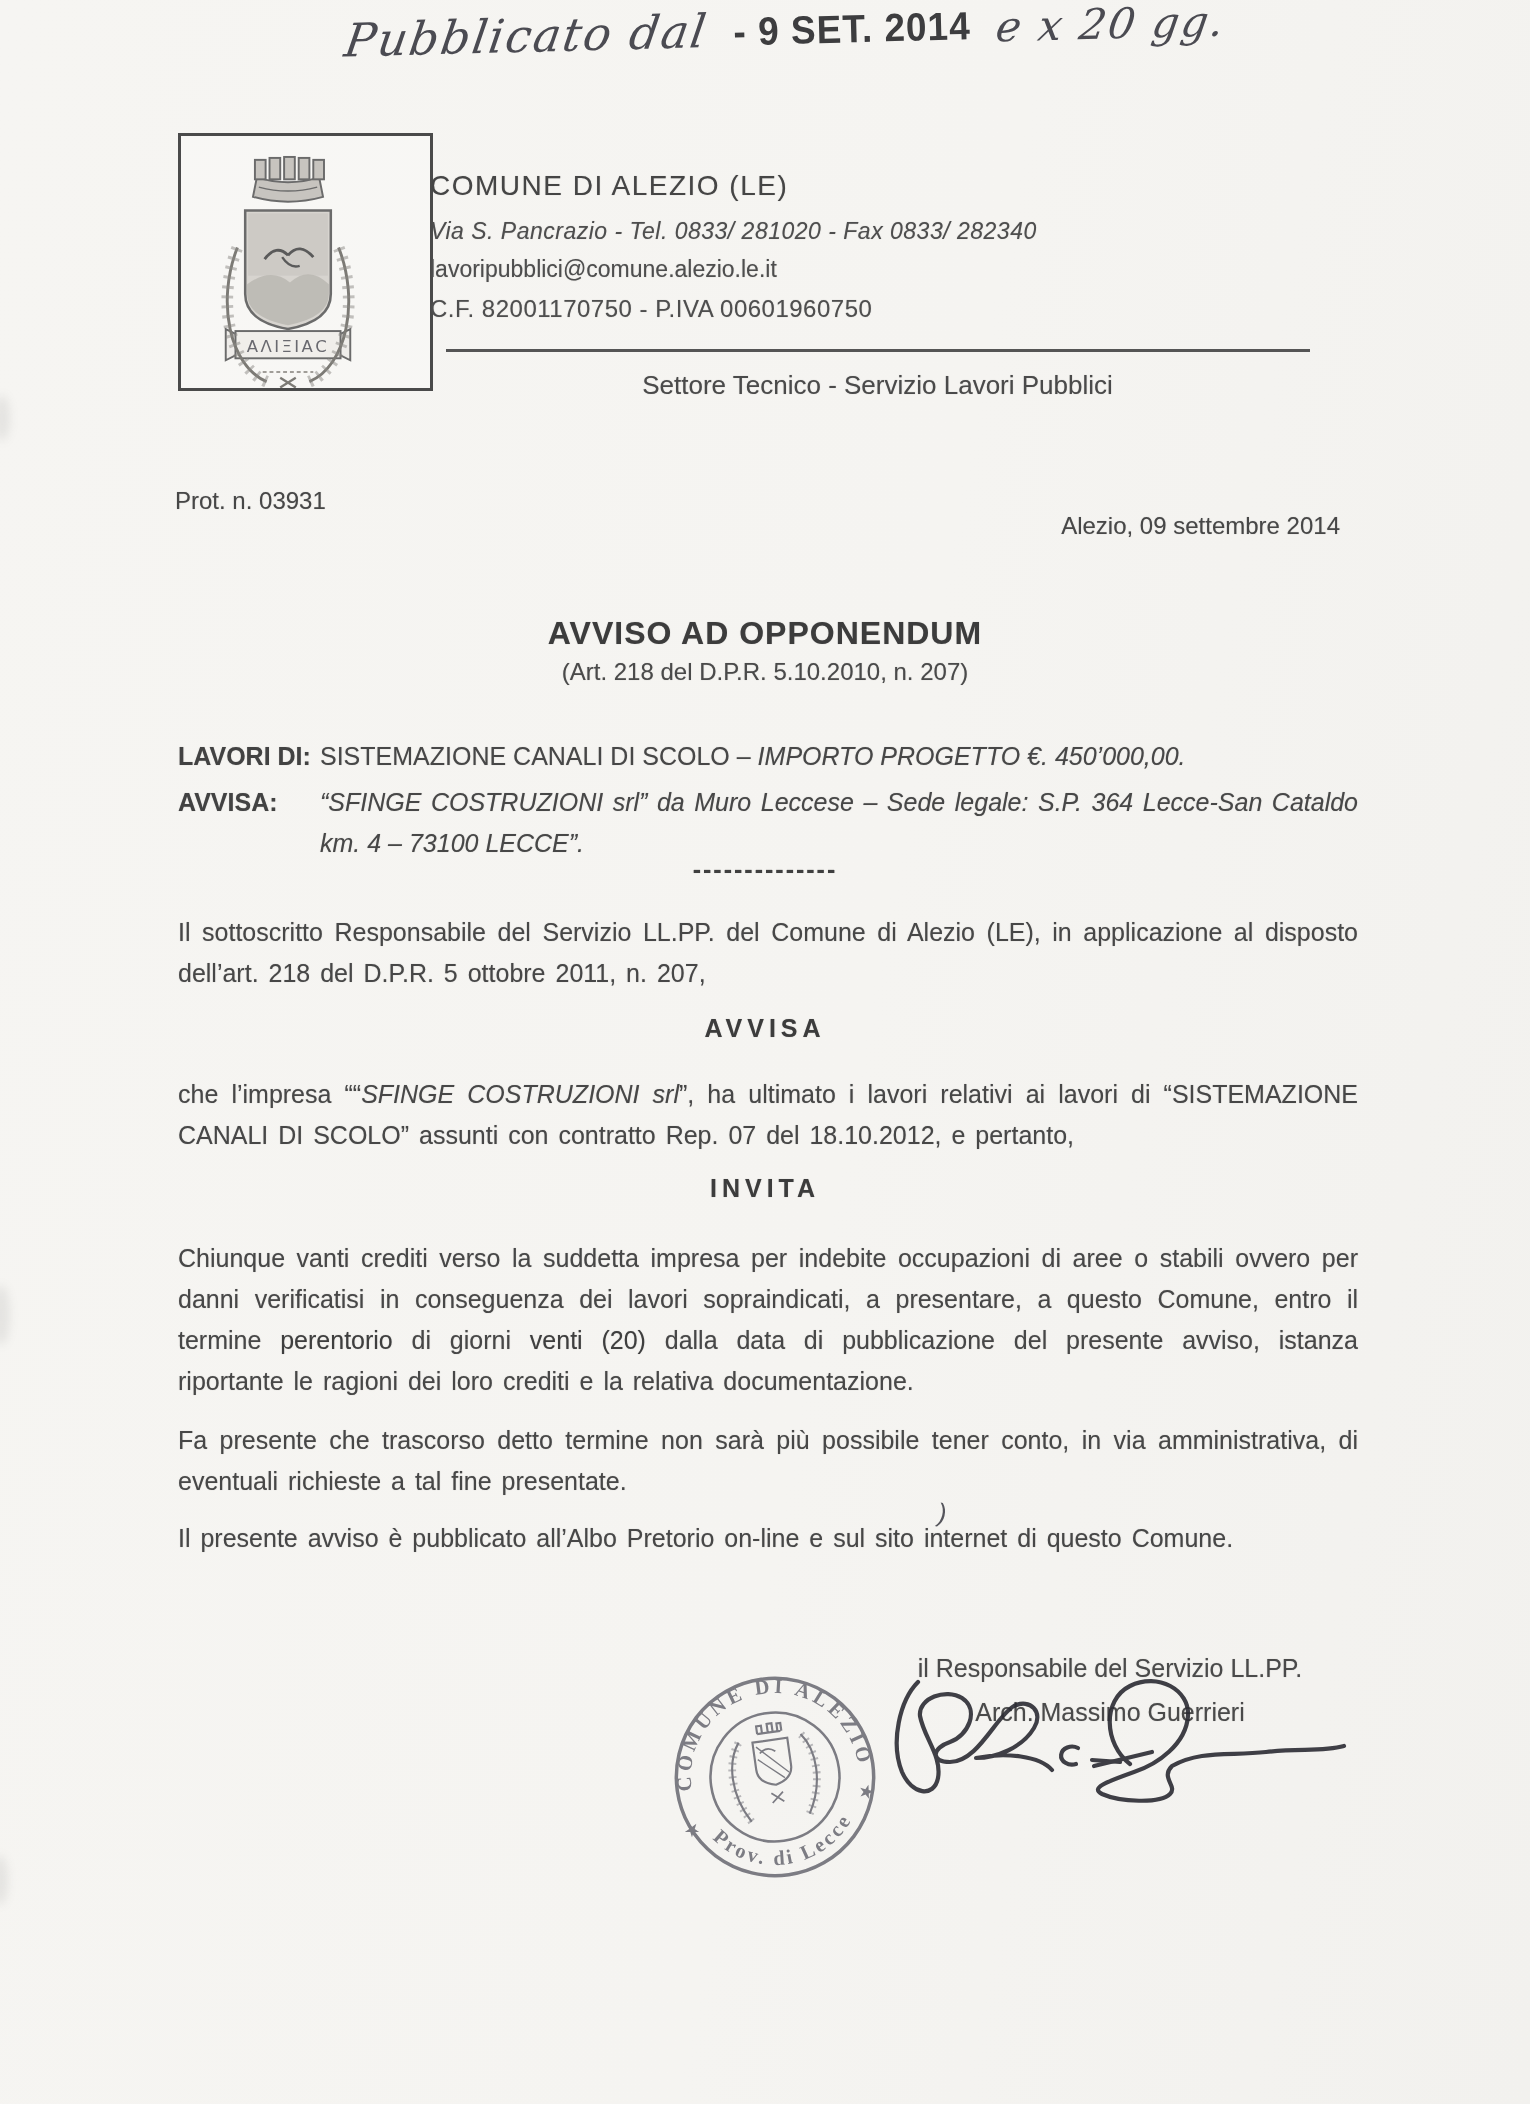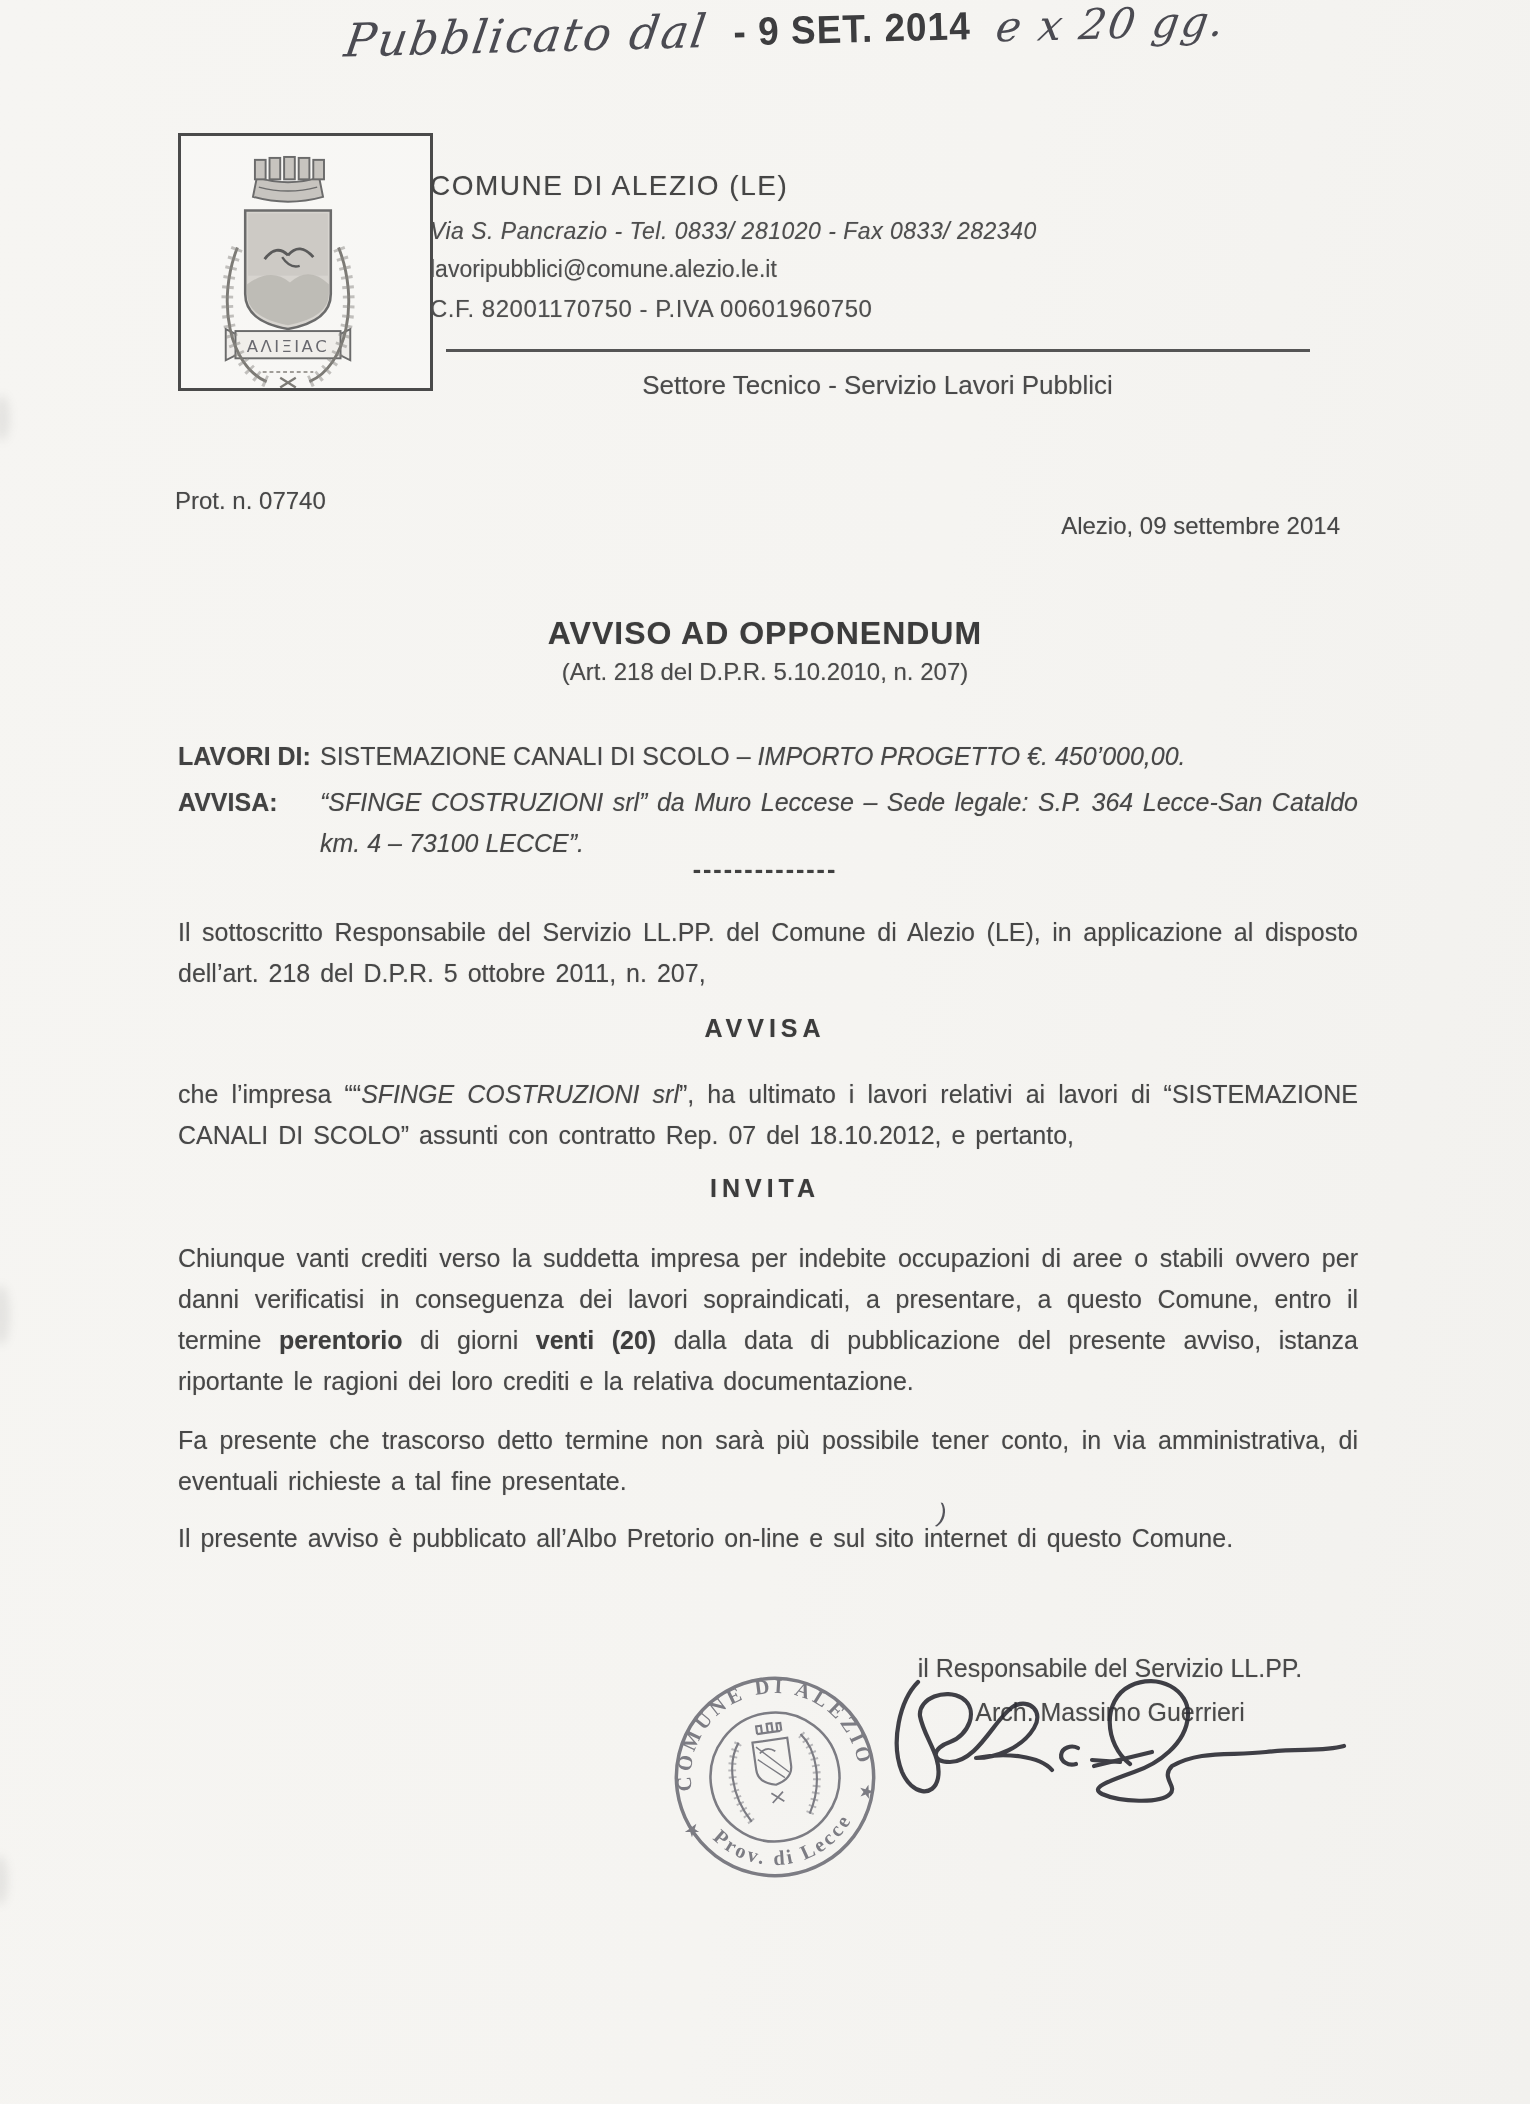--- a/index.html
+++ b/index.html
@@ -37,21 +37,21 @@
 
   
   .subj-row{left:178px;width:1180px;display:flex;font-size:25px;line-height:41px;}
   .subj-label{flex:0 0 142px;font-weight:700;color:#424242;}
   .subj-body{flex:1;text-align:justify;}
   .it{font-style:italic;}
   .sep{left:165px;top:855px;width:1200px;text-align:center;font-size:25px;letter-spacing:2px;color:#3f3f3f;font-weight:700;}
 
   .para{left:178px;width:1180px;font-size:25px;line-height:41px;text-align:justify;word-spacing:3px;}
   .center-head{left:165px;top:0;width:1200px;text-align:center;font-size:25px;font-weight:700;letter-spacing:5px;color:#3c3c3c;}
-  .b{font-weight:700;color:#3e3e3e;}
+  .b{font-weight:400;color:#3e3e3e;}
 
   .stray{left:938px;top:1498px;font-size:26px;color:#55555c;transform:rotate(14deg);}
 
   .sig-block{left:910px;top:1646px;width:400px;text-align:center;font-size:25px;color:#4a4a4a;line-height:44px;}
 
   .stamp-wrap{left:648px;top:1650px;width:254px;height:254px;transform:rotate(-8deg);opacity:.92;}
   .sig-wrap{left:880px;top:1666px;width:492px;height:152px;}
 
   .smudge{background:#7d7d7d;opacity:.14;filter:blur(5px);border-radius:50%;}
 </style>
@@ -113,21 +113,21 @@
 
   <div class="abs header-block scan">
     <div class="muni">COMUNE DI ALEZIO  (LE)</div>
     <div class="addr">Via S. Pancrazio -  Tel. 0833/ 281020 -  Fax 0833/ 282340</div>
     <div class="mail">lavoripubblici@comune.alezio.le.it</div>
     <div class="cf">C.F. 82001170750   -   P.IVA 00601960750</div>
   </div>
   <div class="abs hdiv"></div>
   <div class="abs dept scan">Settore Tecnico - Servizio Lavori Pubblici</div>
 
-  <div class="abs prot scan">Prot. n. 07740</div>
+  <div class="abs prot scan">Prot. n. 03931</div>
   <div class="abs pdate scan">Alezio, 09 settembre 2014</div>
 
   <div class="abs title-main scan">AVVISO AD OPPONENDUM</div>
   <div class="abs title-sub scan">(Art. 218 del D.P.R. 5.10.2010, n. 207)</div>
 
   <div class="abs subj-row scan" style="top:736px;">
     <span class="subj-label">LAVORI DI:</span>
     <span class="subj-body"><span>SISTEMAZIONE CANALI DI SCOLO – </span><span class="it">IMPORTO PROGETTO €. 450’000,00.</span></span>
   </div>
   <div class="abs subj-row scan" style="top:782px;">

